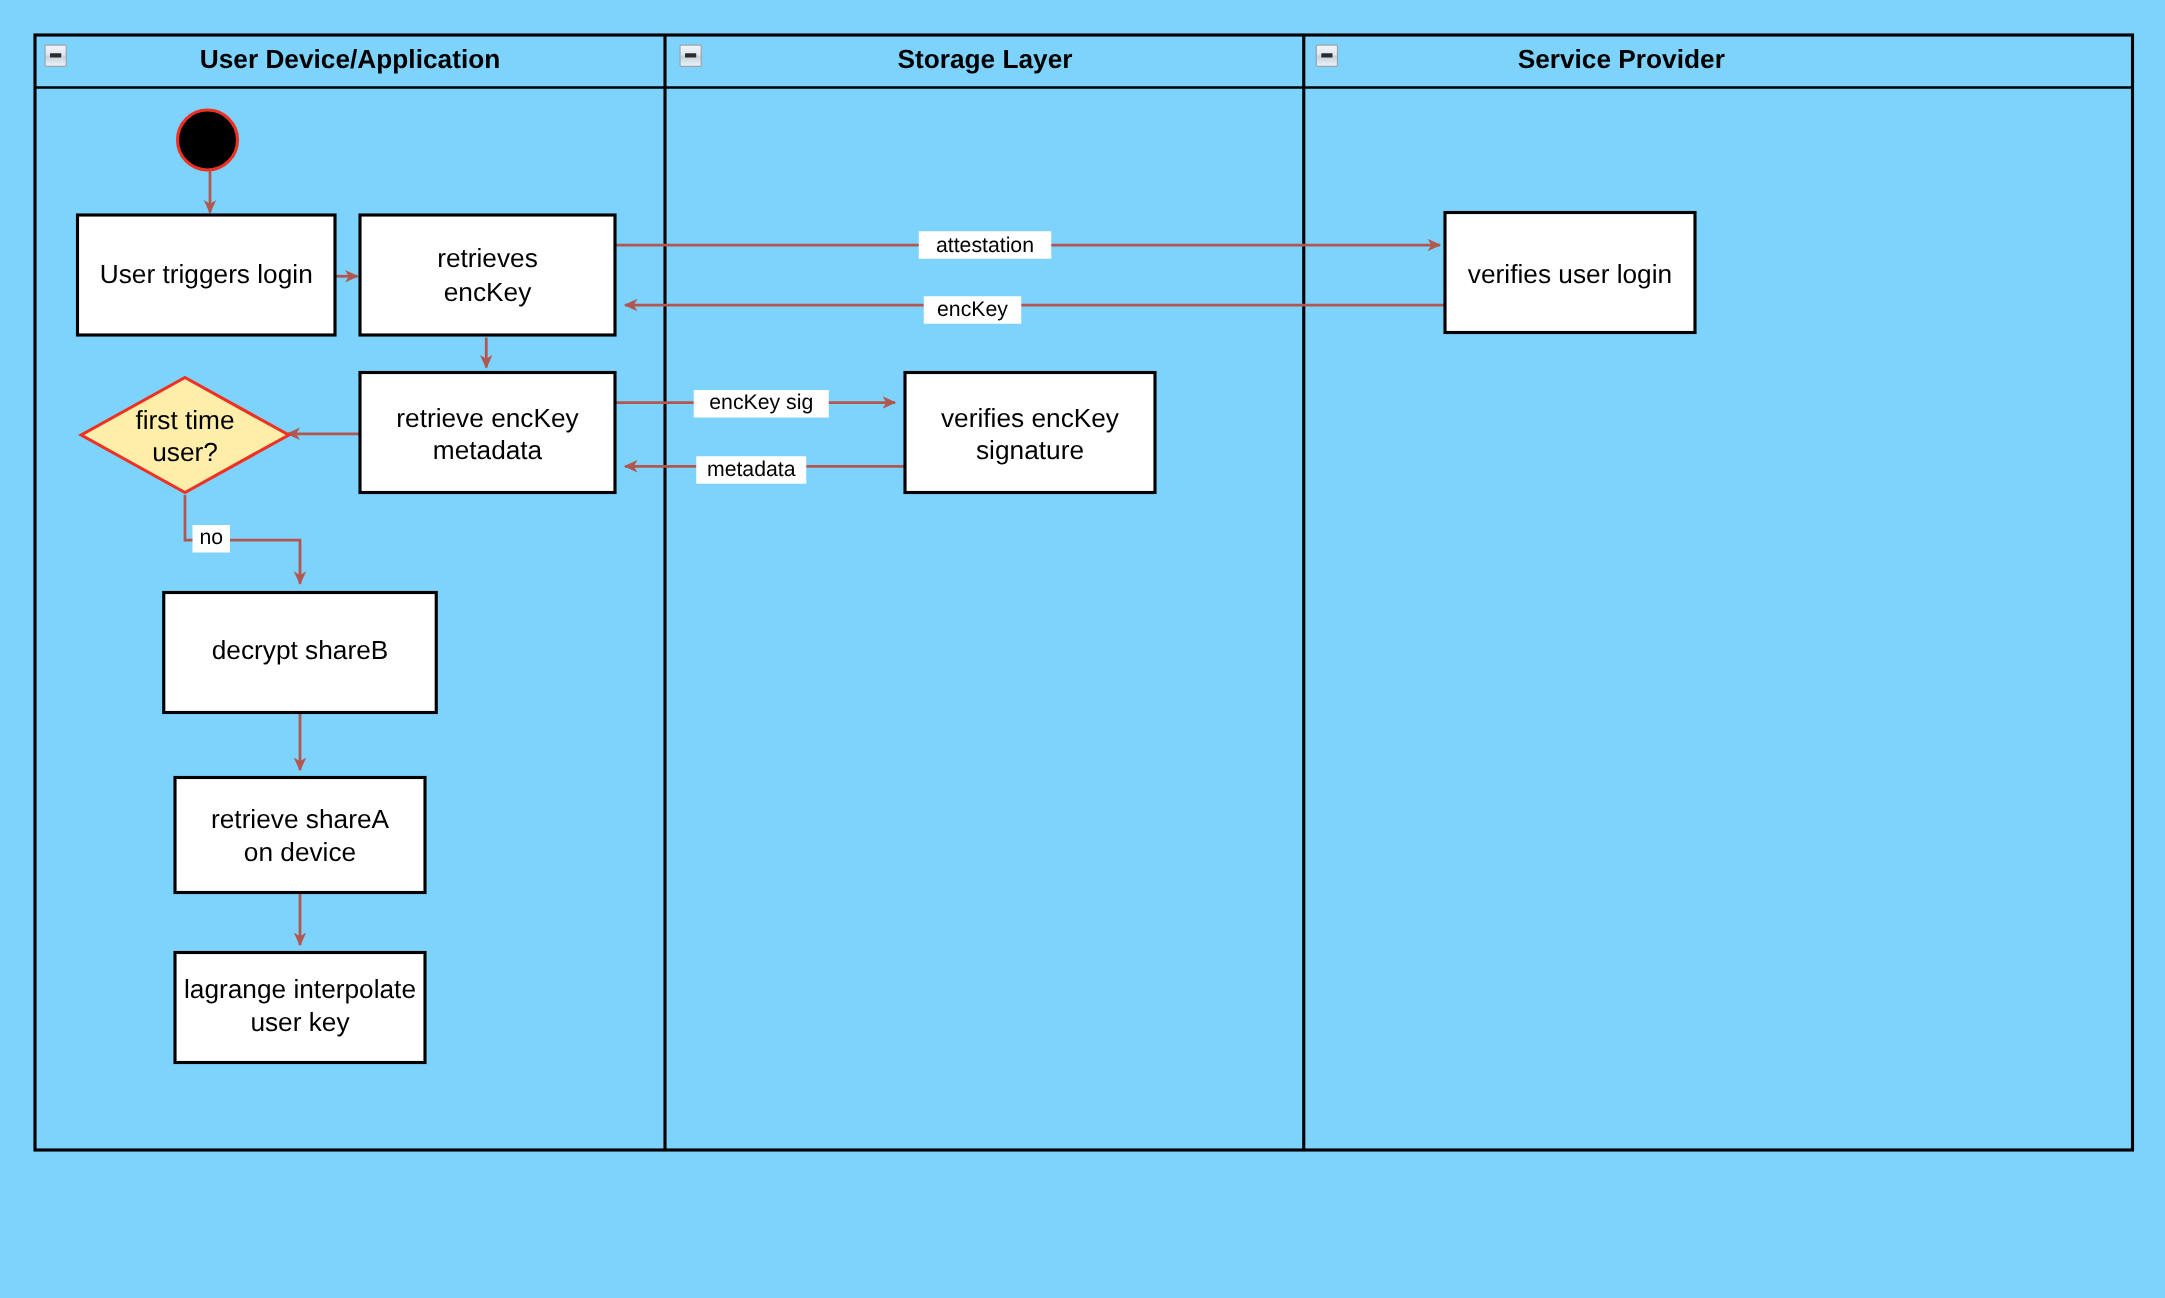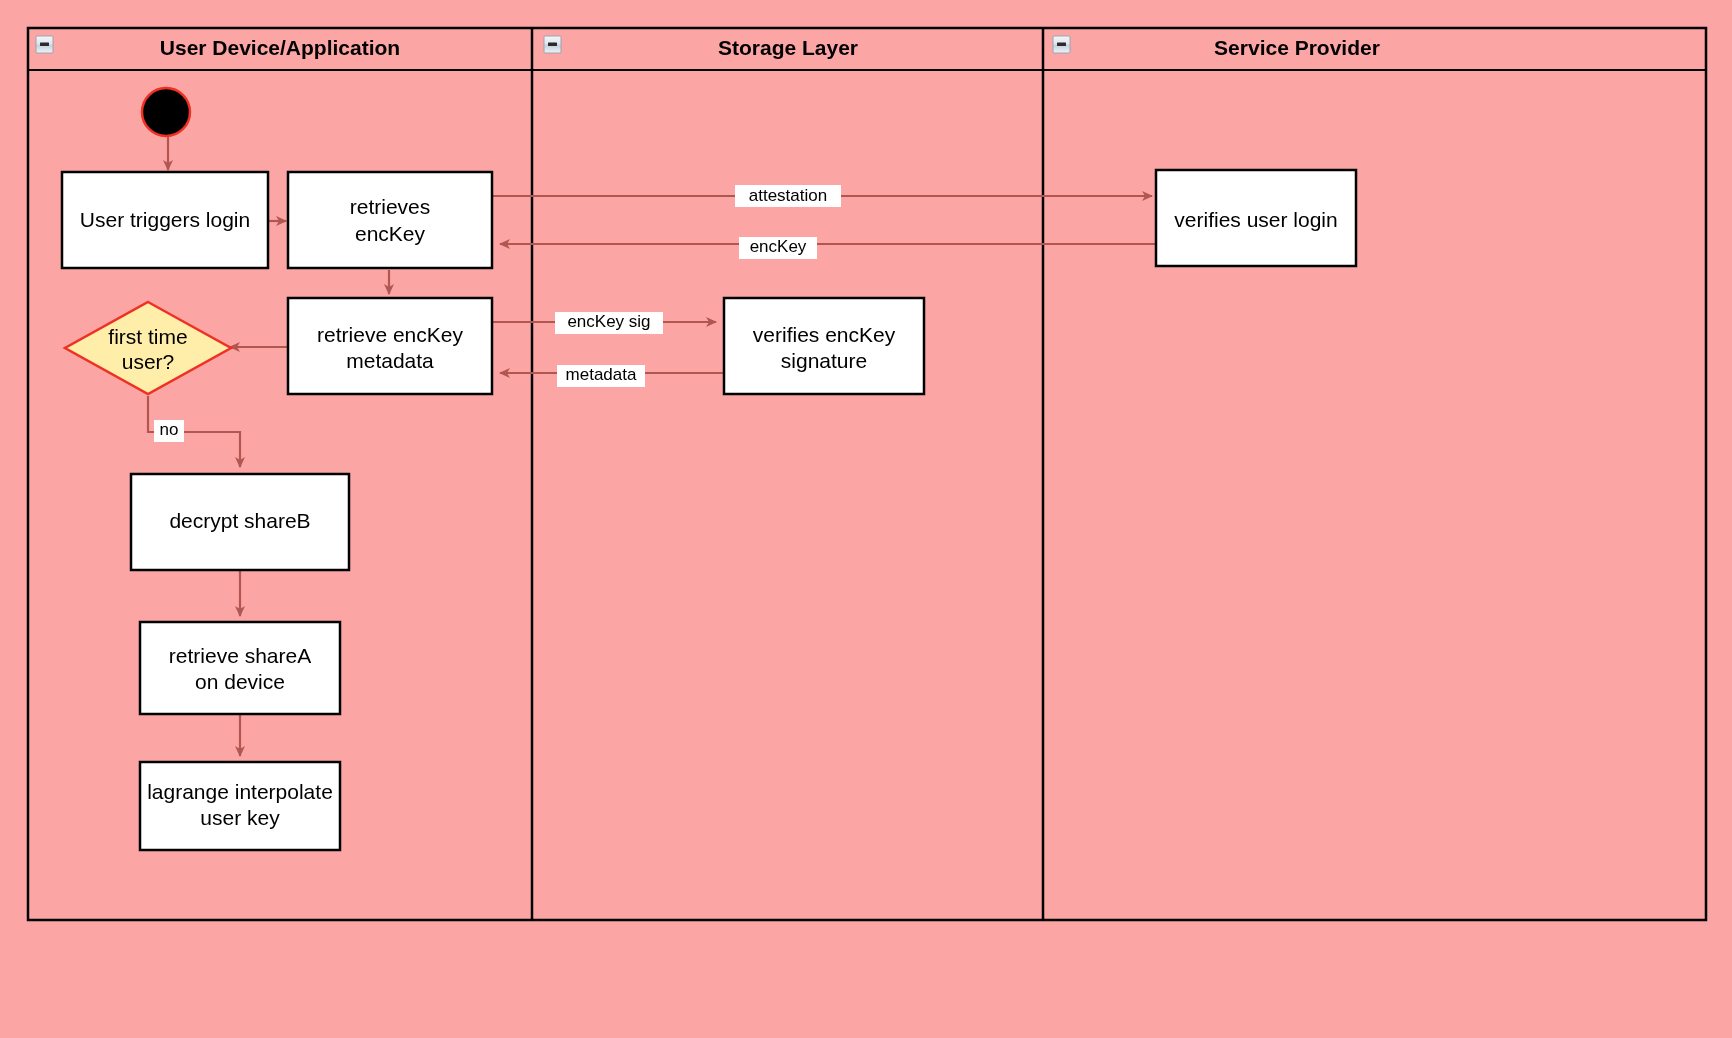--- a/index.html
+++ b/index.html
@@ -6,21 +6,21 @@
   html, body {
     margin: 0;
     padding: 0;
     background: #ffffff;
     font-family: "Liberation Sans", sans-serif;
   }
   #stage {
     position: relative;
     width: 1732px;
     height: 1038px;
-    background: #fca5a5;
+    background: #7dd3fc;
     overflow: hidden;
   }
   svg#diagram {
     position: absolute;
     left: 0;
     top: 0;
     width: 1732px;
     height: 1038px;
   }
   .lane-title {

